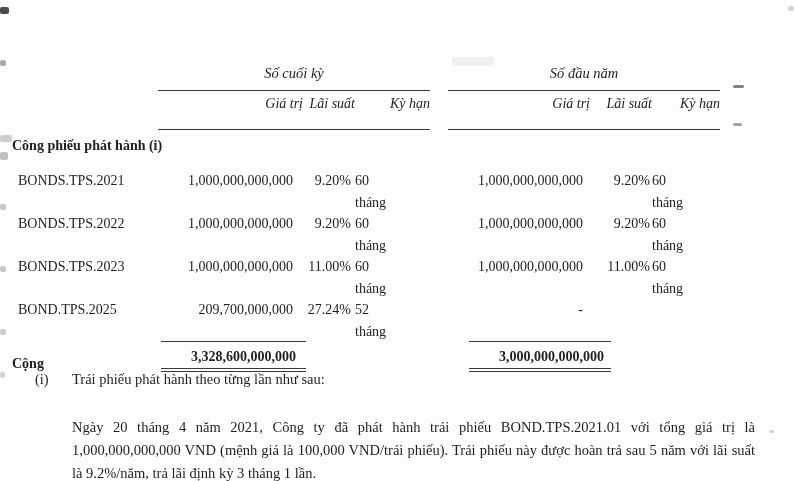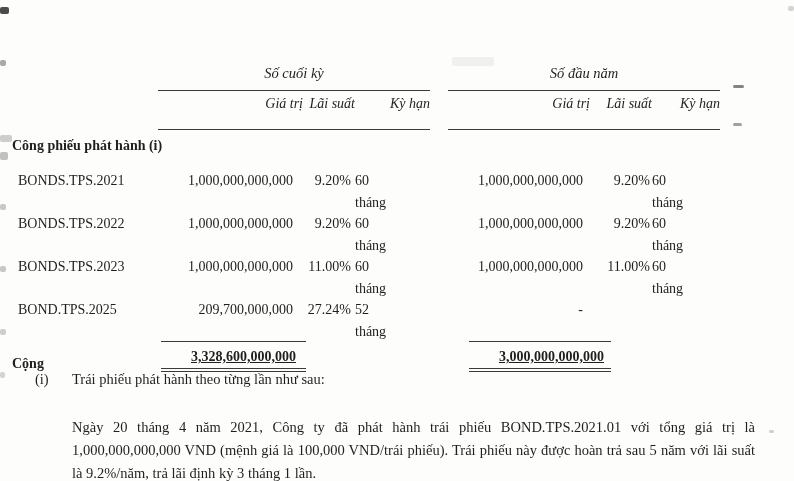--- a/index.html
+++ b/index.html
@@ -60,22 +60,22 @@
   .term .term-unit{margin-top:5px;}
 
   .total-row{align-items:flex-end;gap:9px;}
   .total-label{font-weight:bold;margin-left:-6px;padding-top:7px;}
   .total-cell{
     font-weight:bold;text-align:right;
     border-top:1.5px solid #3a3a3a;
     border-bottom:4px double #3a3a3a;
     padding-top:6px;padding-bottom:3px;
   }
-  .clv.total-cell{padding-right:10px;text-decoration:underline;}
-  .crv.total-cell{padding-right:7px;text-decoration:underline;}
+  .clv.total-cell{padding-right:10px;}
+  .crv.total-cell{padding-right:7px;}
 
   
   .footnote{position:absolute;left:35px;top:371px;width:721px;font-size:14.5px;line-height:17px;}
   .fn-head{display:flex;}
   .fn-marker{width:37px;flex:none;}
   .fn-body{
     margin:28px 0 0 37px;width:683px;
     text-align:justify;line-height:23px;
   }
 

